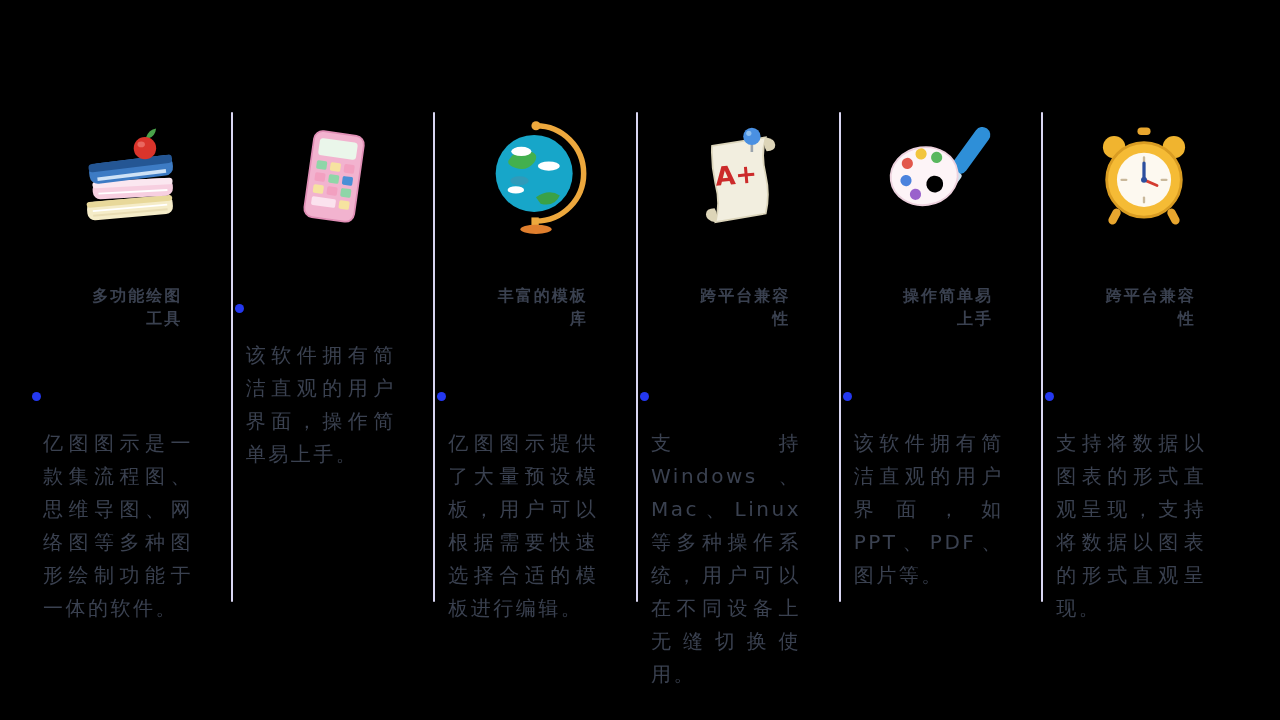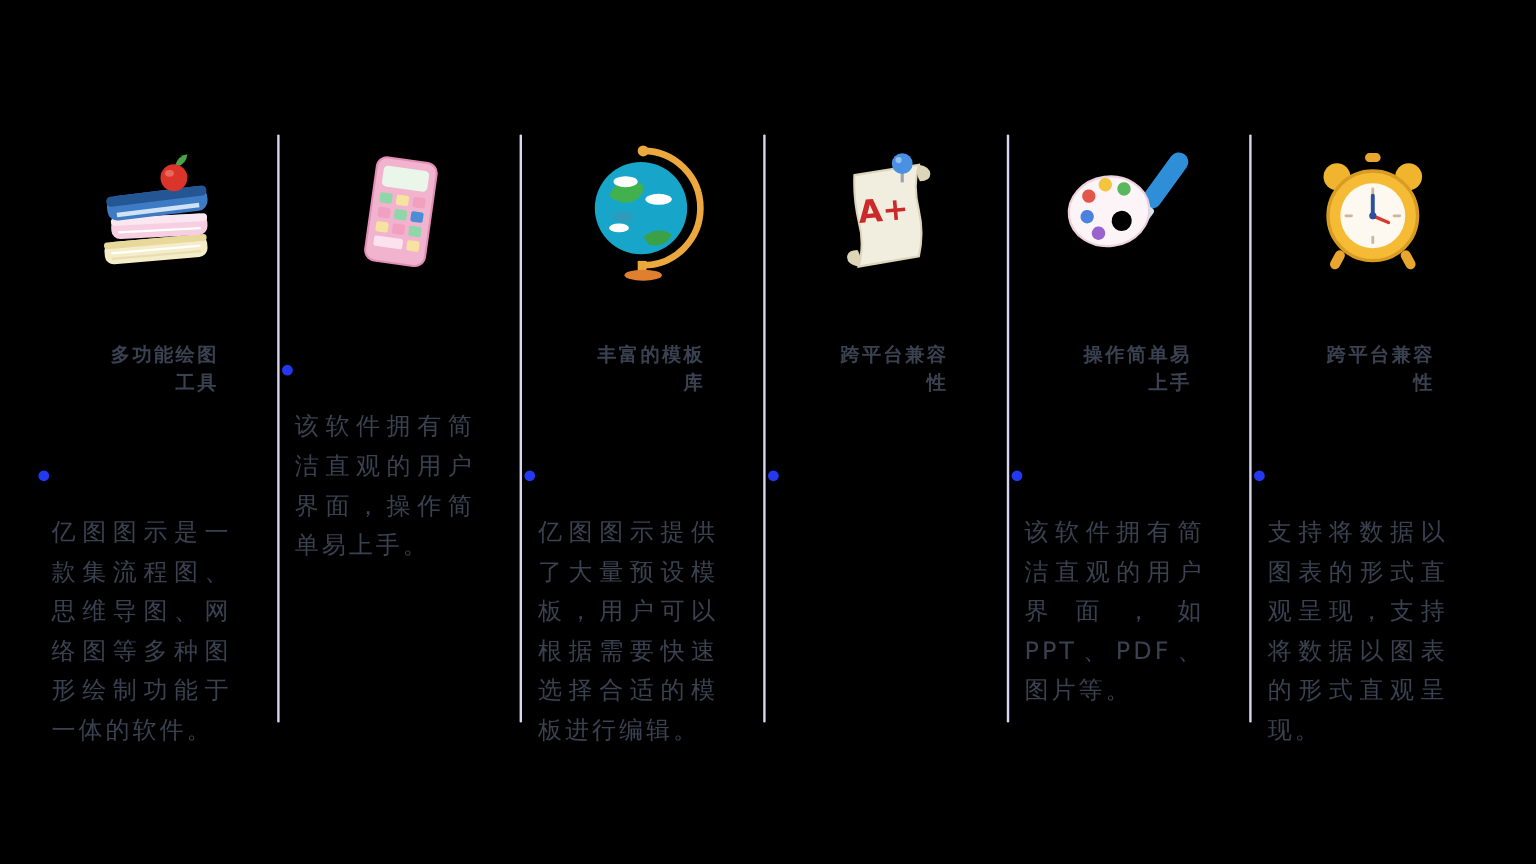--- a/index.html
+++ b/index.html
@@ -122,20 +122,21 @@
         <path d="M92 16 q11 2 11 9 q0 7 -10 7 q-5 -8 -1 -16z" fill="#ddd5b8"></path>
         <path d="M34 114 q-11 -2 -11 -9 q0 -7 10 -7 q5 8 1 16z" fill="#ddd5b8"></path>
         <text x="58" y="70" text-anchor="middle" font-size="30" font-weight="bold" fill="#cc2a2a" transform="rotate(-5 58 62)">A+</text>
         <rect x="74.5" y="24" width="3" height="9" fill="#9aa3ad"></rect>
         <circle cx="76" cy="15" r="10" fill="#4a90e2"></circle>
         <circle cx="72.5" cy="11.5" r="3" fill="#8fc0f0"></circle>
       </svg>
     </div>
     <h3 class="title">跨平台兼容性</h3>
     <span class="dot"></span>
+    <p class="desc">支持Windows、Mac、Linux等多种操作系统，用户可以在不同设备上无缝切换使用。</p>
   </div>
 
   <div class="divider"></div>
 
   <div class="column">
     <div class="icon-box">
       <svg width="116" height="112" viewBox="0 0 124 120">
         <g transform="rotate(36 78 52)">
           <rect x="70" y="-4" width="17" height="58" rx="8.5" fill="#2e8fd8"></rect>
           <rect x="70" y="52" width="17" height="12" rx="3" fill="#cfe3f2"></rect>

